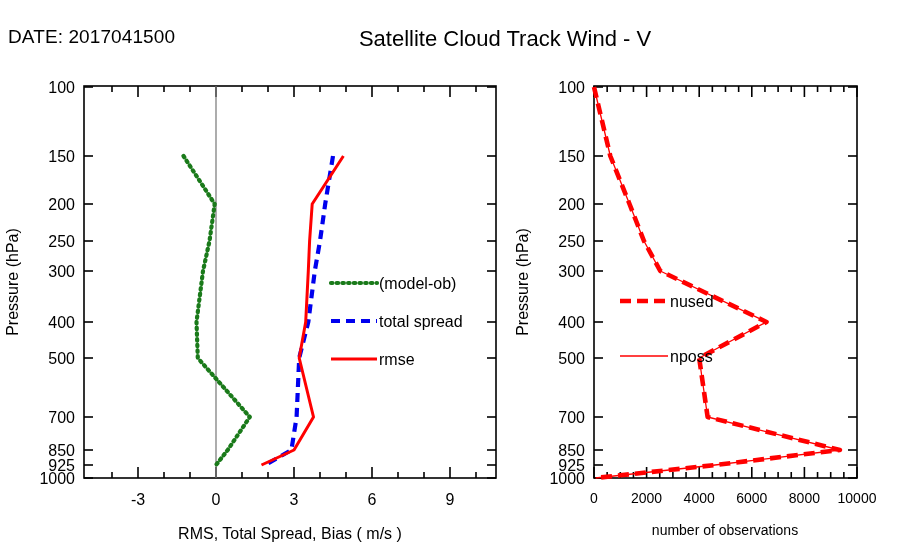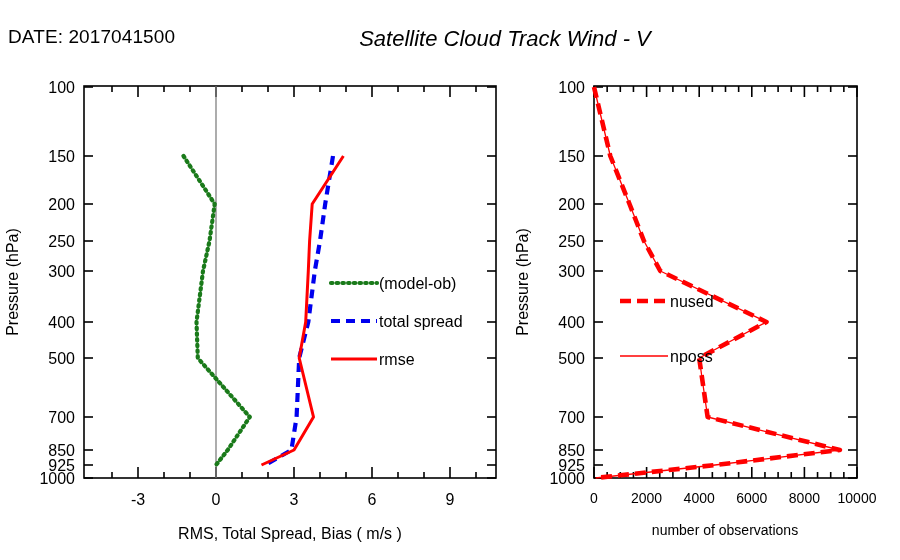--- a/index.html
+++ b/index.html
@@ -11,21 +11,21 @@
   #root{position:absolute;left:0;top:6px;width:720px;height:560px;}
 
   .abs{position:absolute;}
 
   .date-label{
     left:8px;top:20px;font-size:19px;letter-spacing:0.1px;white-space:nowrap;
   }
   .chart-title{
     left:0;top:20px;width:900px;text-align:center;font-size:22px;white-space:nowrap;
   }
-  .title-shift{padding-left:110px;font-style:italic;}
+  .title-shift{padding-left:110px;}
 
   svg{position:absolute;left:0;top:0;}
   .tick-txt{font-family:"Liberation Sans",sans-serif;font-size:16px;fill:#000;}
   .ax-txt{font-family:"Liberation Sans",sans-serif;font-size:16px;fill:#000;}
   .leg-txt{font-family:"Liberation Sans",sans-serif;font-size:16px;fill:#000;}
   .small-txt{font-family:"Liberation Sans",sans-serif;font-size:14px;fill:#000;}
 </style>
 </head>
 <body>
 

